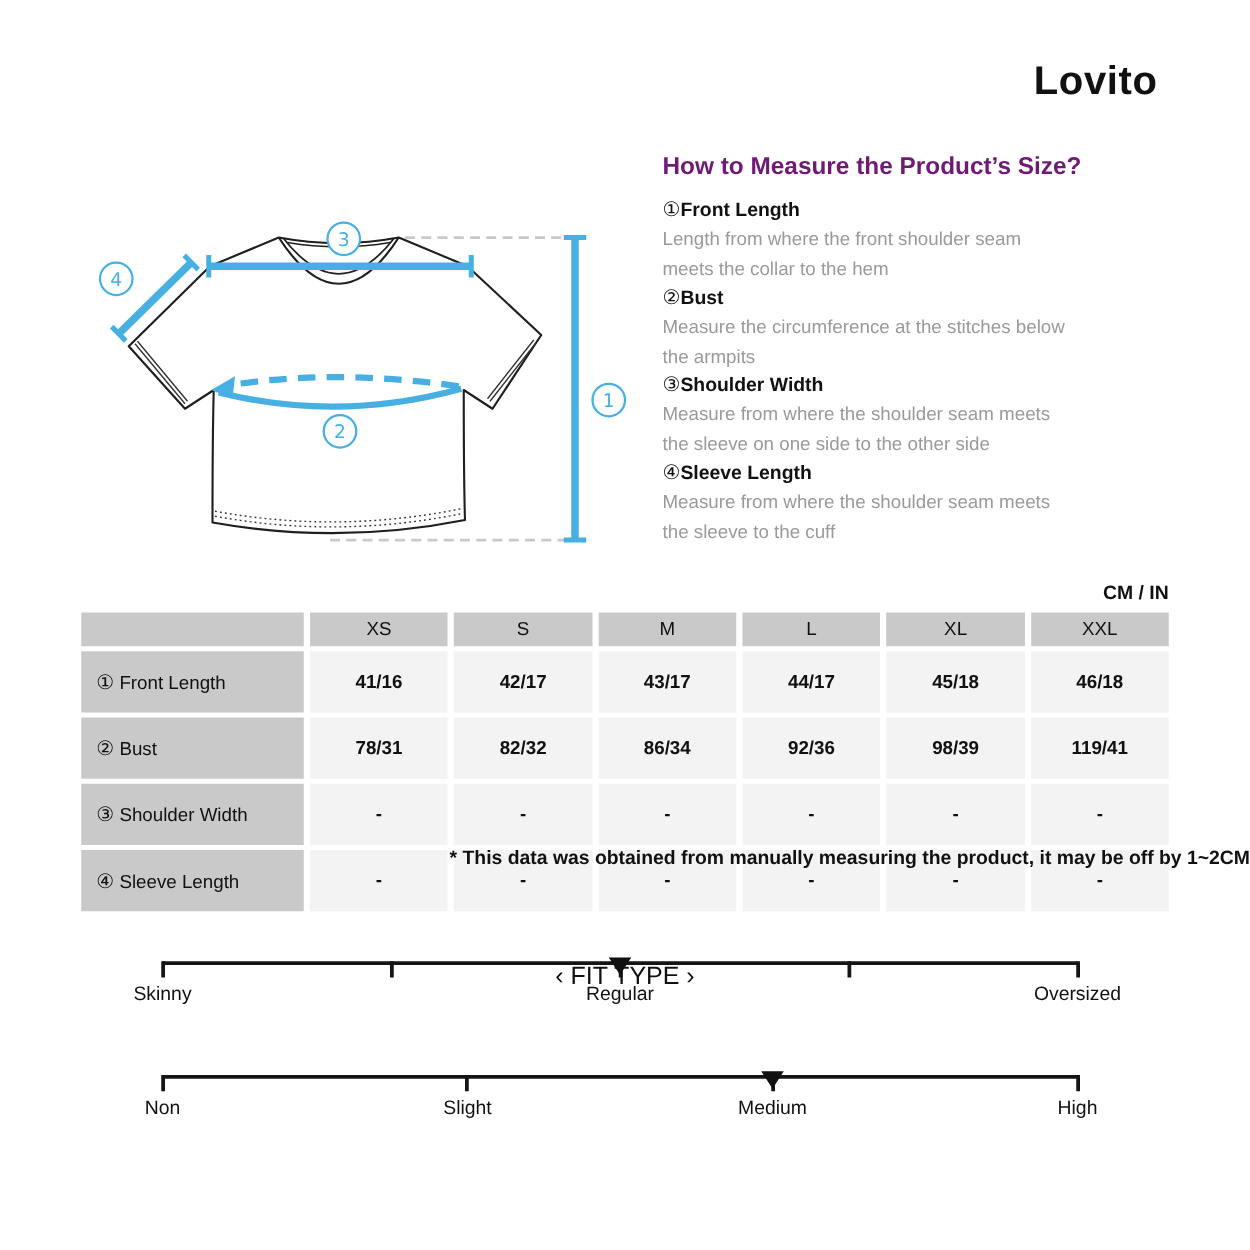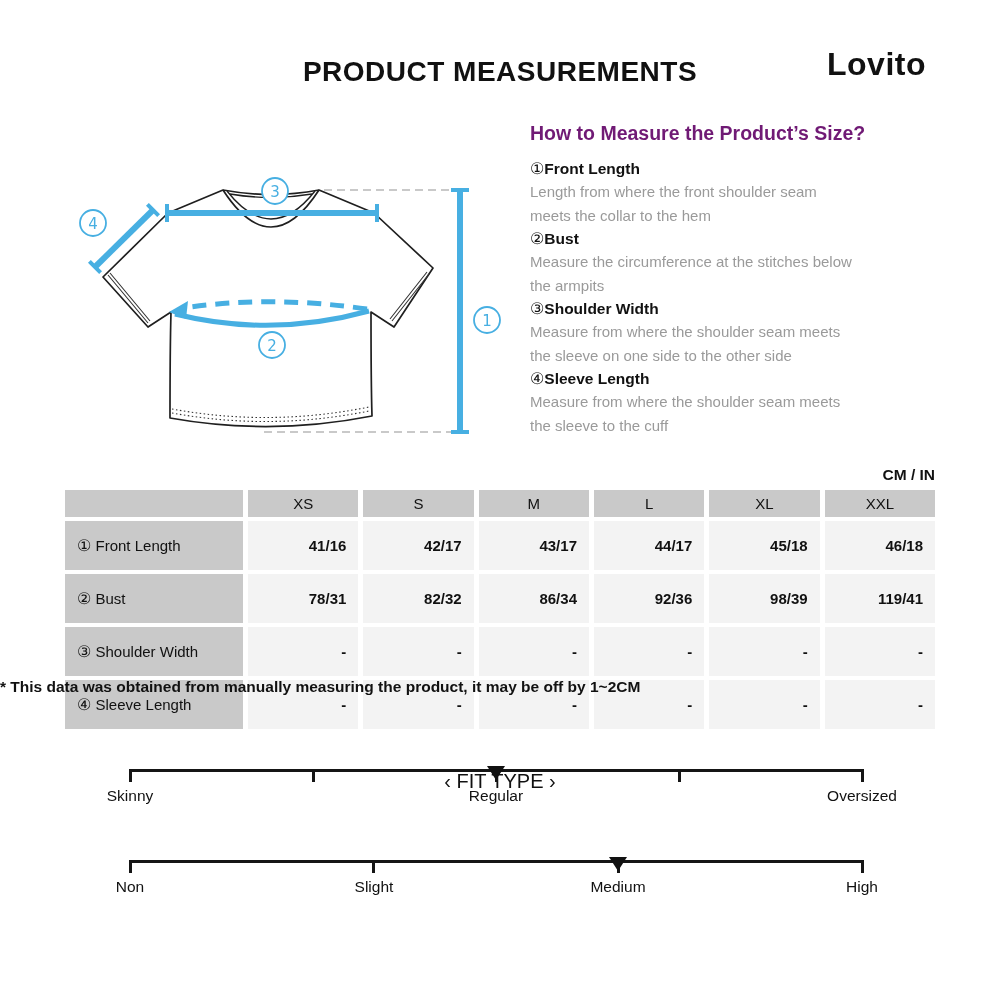--- a/index.html
+++ b/index.html
@@ -22,41 +22,40 @@
   .hm-desc{font-size:15px;color:#9a9a9a;line-height:23.5px;}
 
   
   .units{position:absolute;top:466px;right:65px;font-size:15.5px;font-weight:700;}
   .size-table{position:absolute;left:60px;top:486px;width:880px;
               border-collapse:separate;border-spacing:5px 4px;table-layout:fixed;}
   .size-table th{background:#c9c9c9;height:27px;font-size:15px;font-weight:400;text-align:center;padding:0;}
   .size-table td{height:25px;padding:12px;font-size:15px;}
   .size-table td.lbl{background:#c9c9c9;text-align:left;padding-left:12px;font-weight:400;white-space:nowrap;}
   .size-table td.lbl .circ{font-size:16px;}
-  .size-table td.val{background:#f3f3f3;font-weight:700;text-align:right;}
-
-  .footnote{position:absolute;top:678px;left:0;width:1000px;text-align:left;
+  .size-table td.val{background:#f3f3f3;font-weight:700;text-align:center;}
+
+  .footnote{position:absolute;top:678px;left:0;width:1000px;text-align:right;
             font-size:15.5px;font-weight:700;}
 
   
   .scale-title{position:absolute;left:0;width:1000px;text-align:center;font-size:20px;font-weight:400;margin-top:35px;}
   .track{position:absolute;left:130px;width:732px;height:14px;}
   .track-line{position:absolute;top:0;left:0;right:0;height:3px;background:#151515;}
   .tick{position:absolute;top:0;width:3px;height:13px;background:#151515;margin-left:-1.5px;}
   .marker{position:absolute;top:-3px;margin-left:-9px;width:0;height:0;
           border-left:9px solid transparent;border-right:9px solid transparent;border-top:14px solid #111;}
   .scale-labels{position:absolute;left:130px;width:732px;height:22px;}
   .scale-label{position:absolute;transform:translateX(-50%);font-size:15.5px;font-weight:400;white-space:nowrap;}
 </style>
 </head>
 <body>
 
 <div class="page">
 
-  <div class="main-title">PRODUCT MEASUREMENTS</div>
   <div class="brand">Lovito</div>
 
   <svg class="diagram" viewBox="0 0 452 300">
 
     <path d="M266,38 L397,38" stroke="#c9c9c9" stroke-width="2.2" stroke-dasharray="8 5" fill="none"></path>
     <path d="M206,280 L397,280" stroke="#c9c9c9" stroke-width="2.2" stroke-dasharray="8 5" fill="none"></path>
 
     <path d="M165,38 L110,61 L45,125 L90,175 L113,160
          C112,196 112,232 112,266
          Q213,284 314,264

